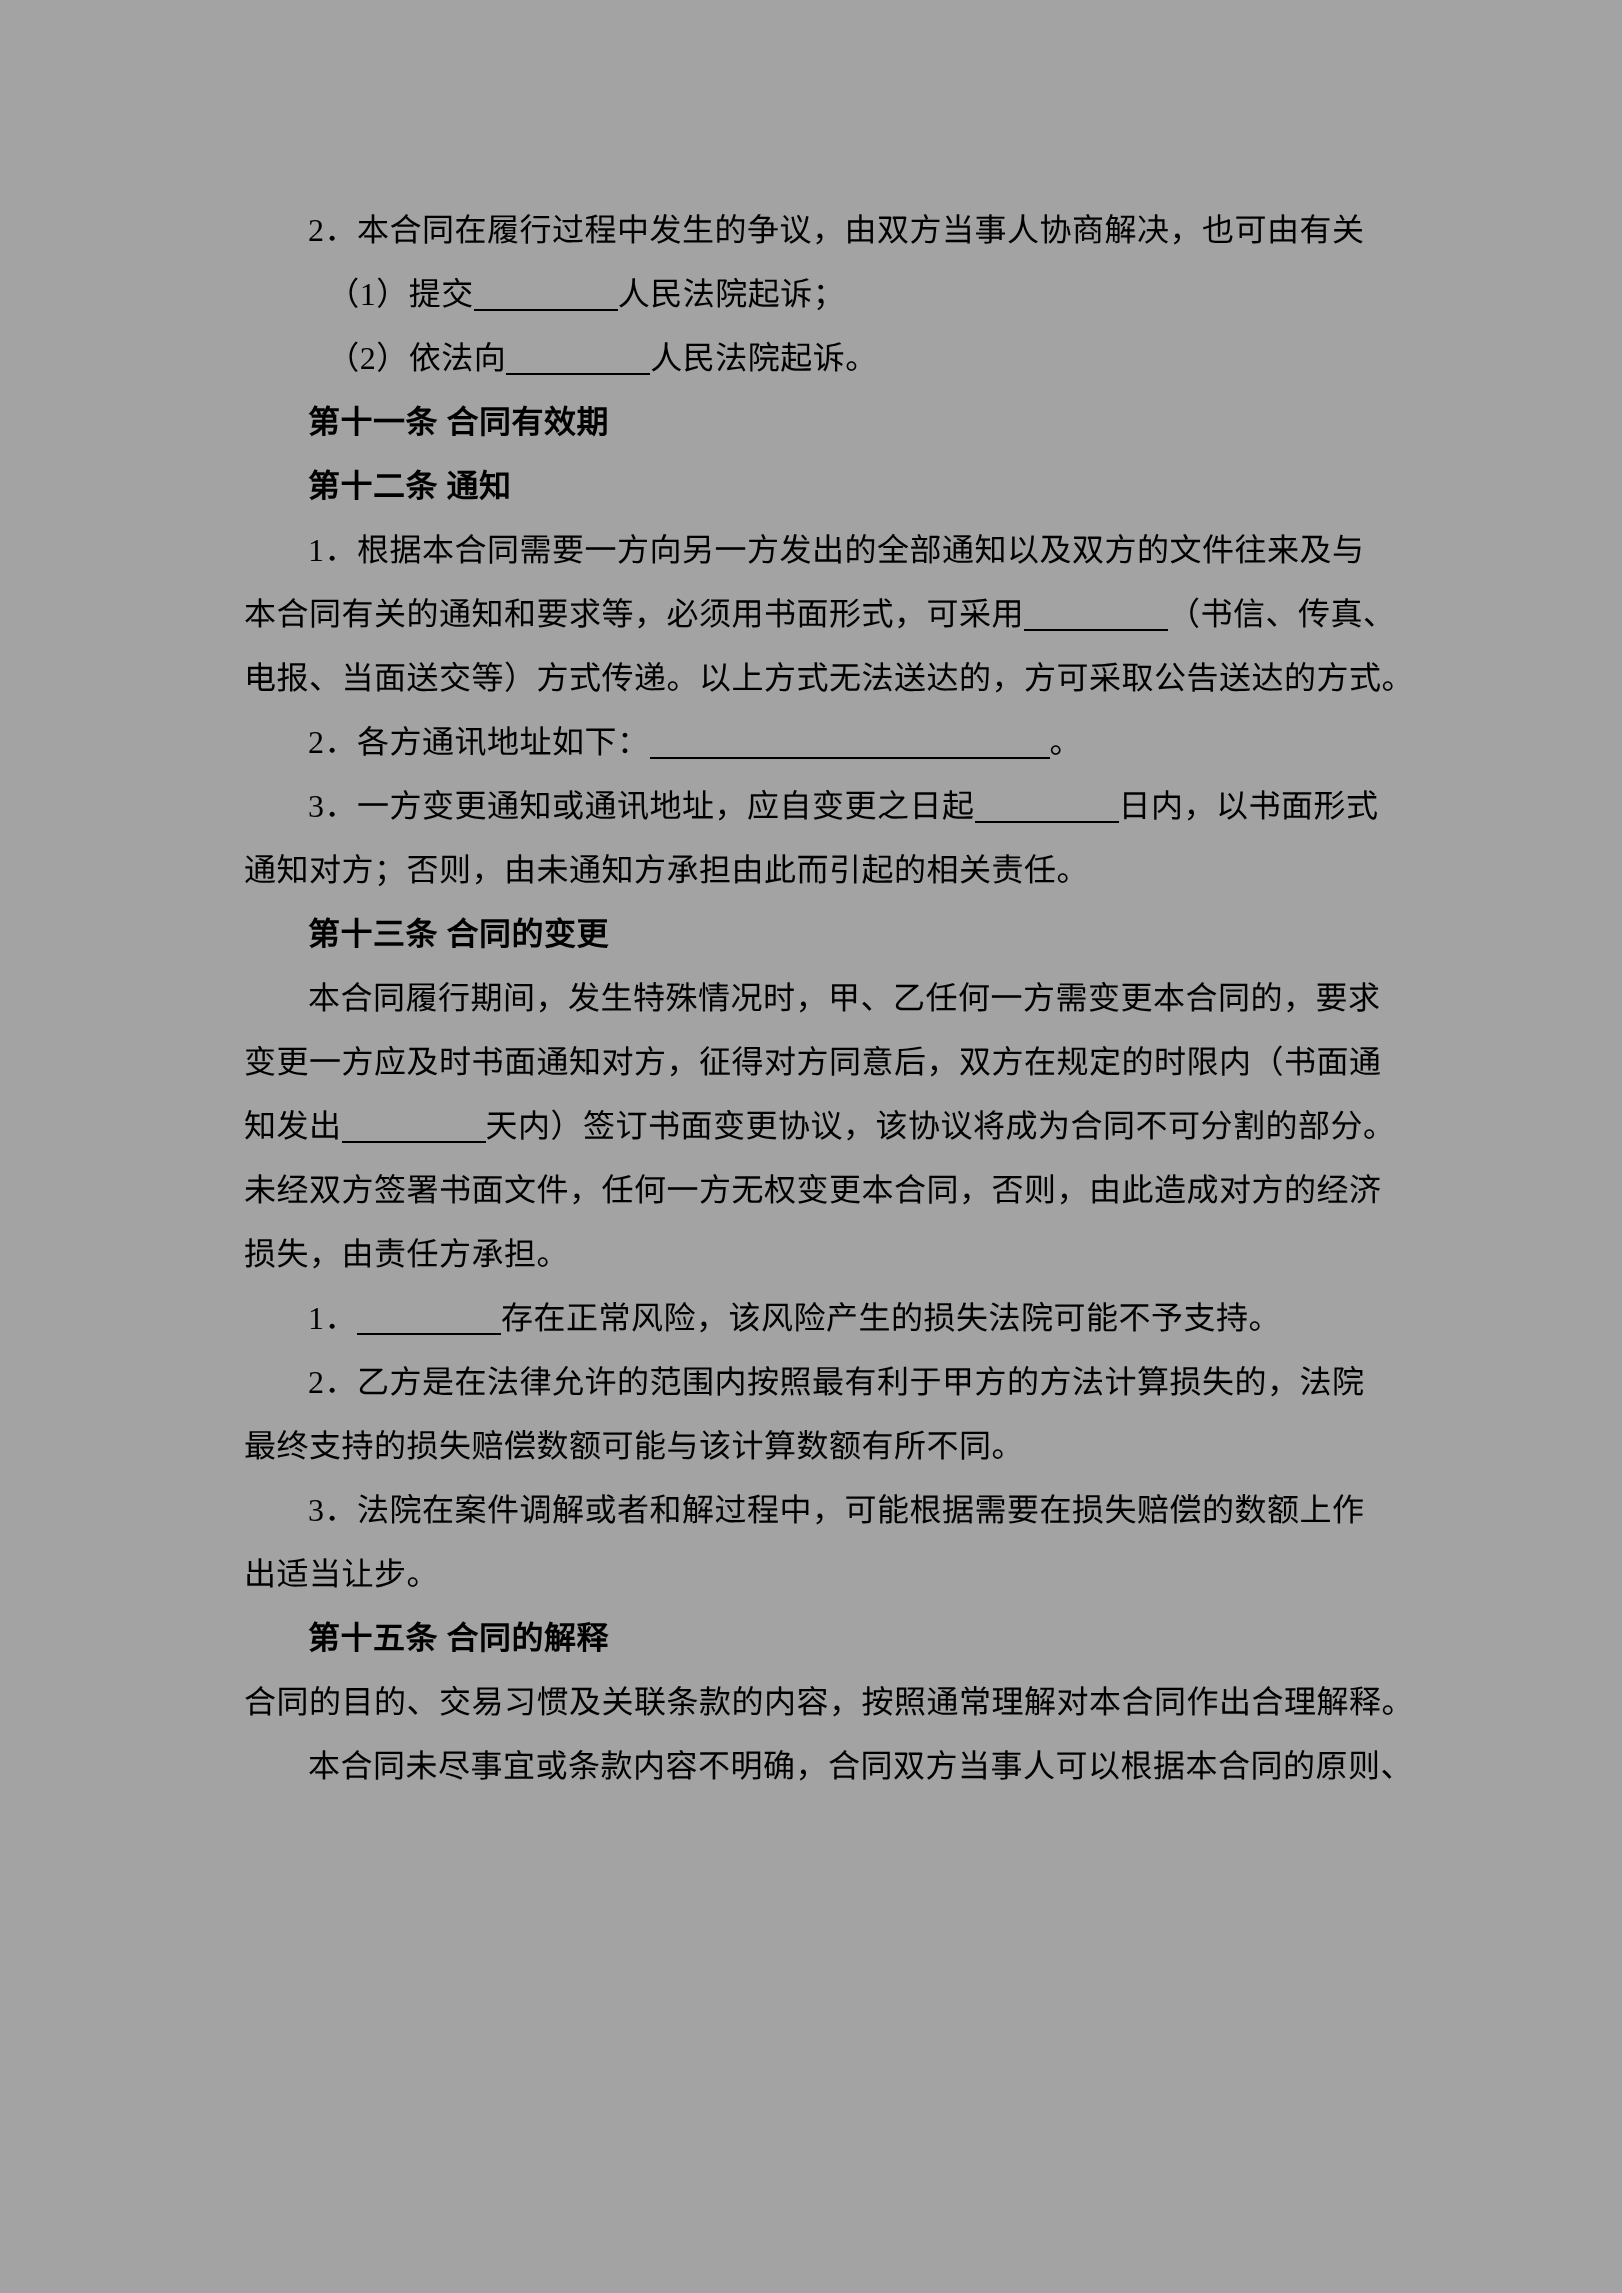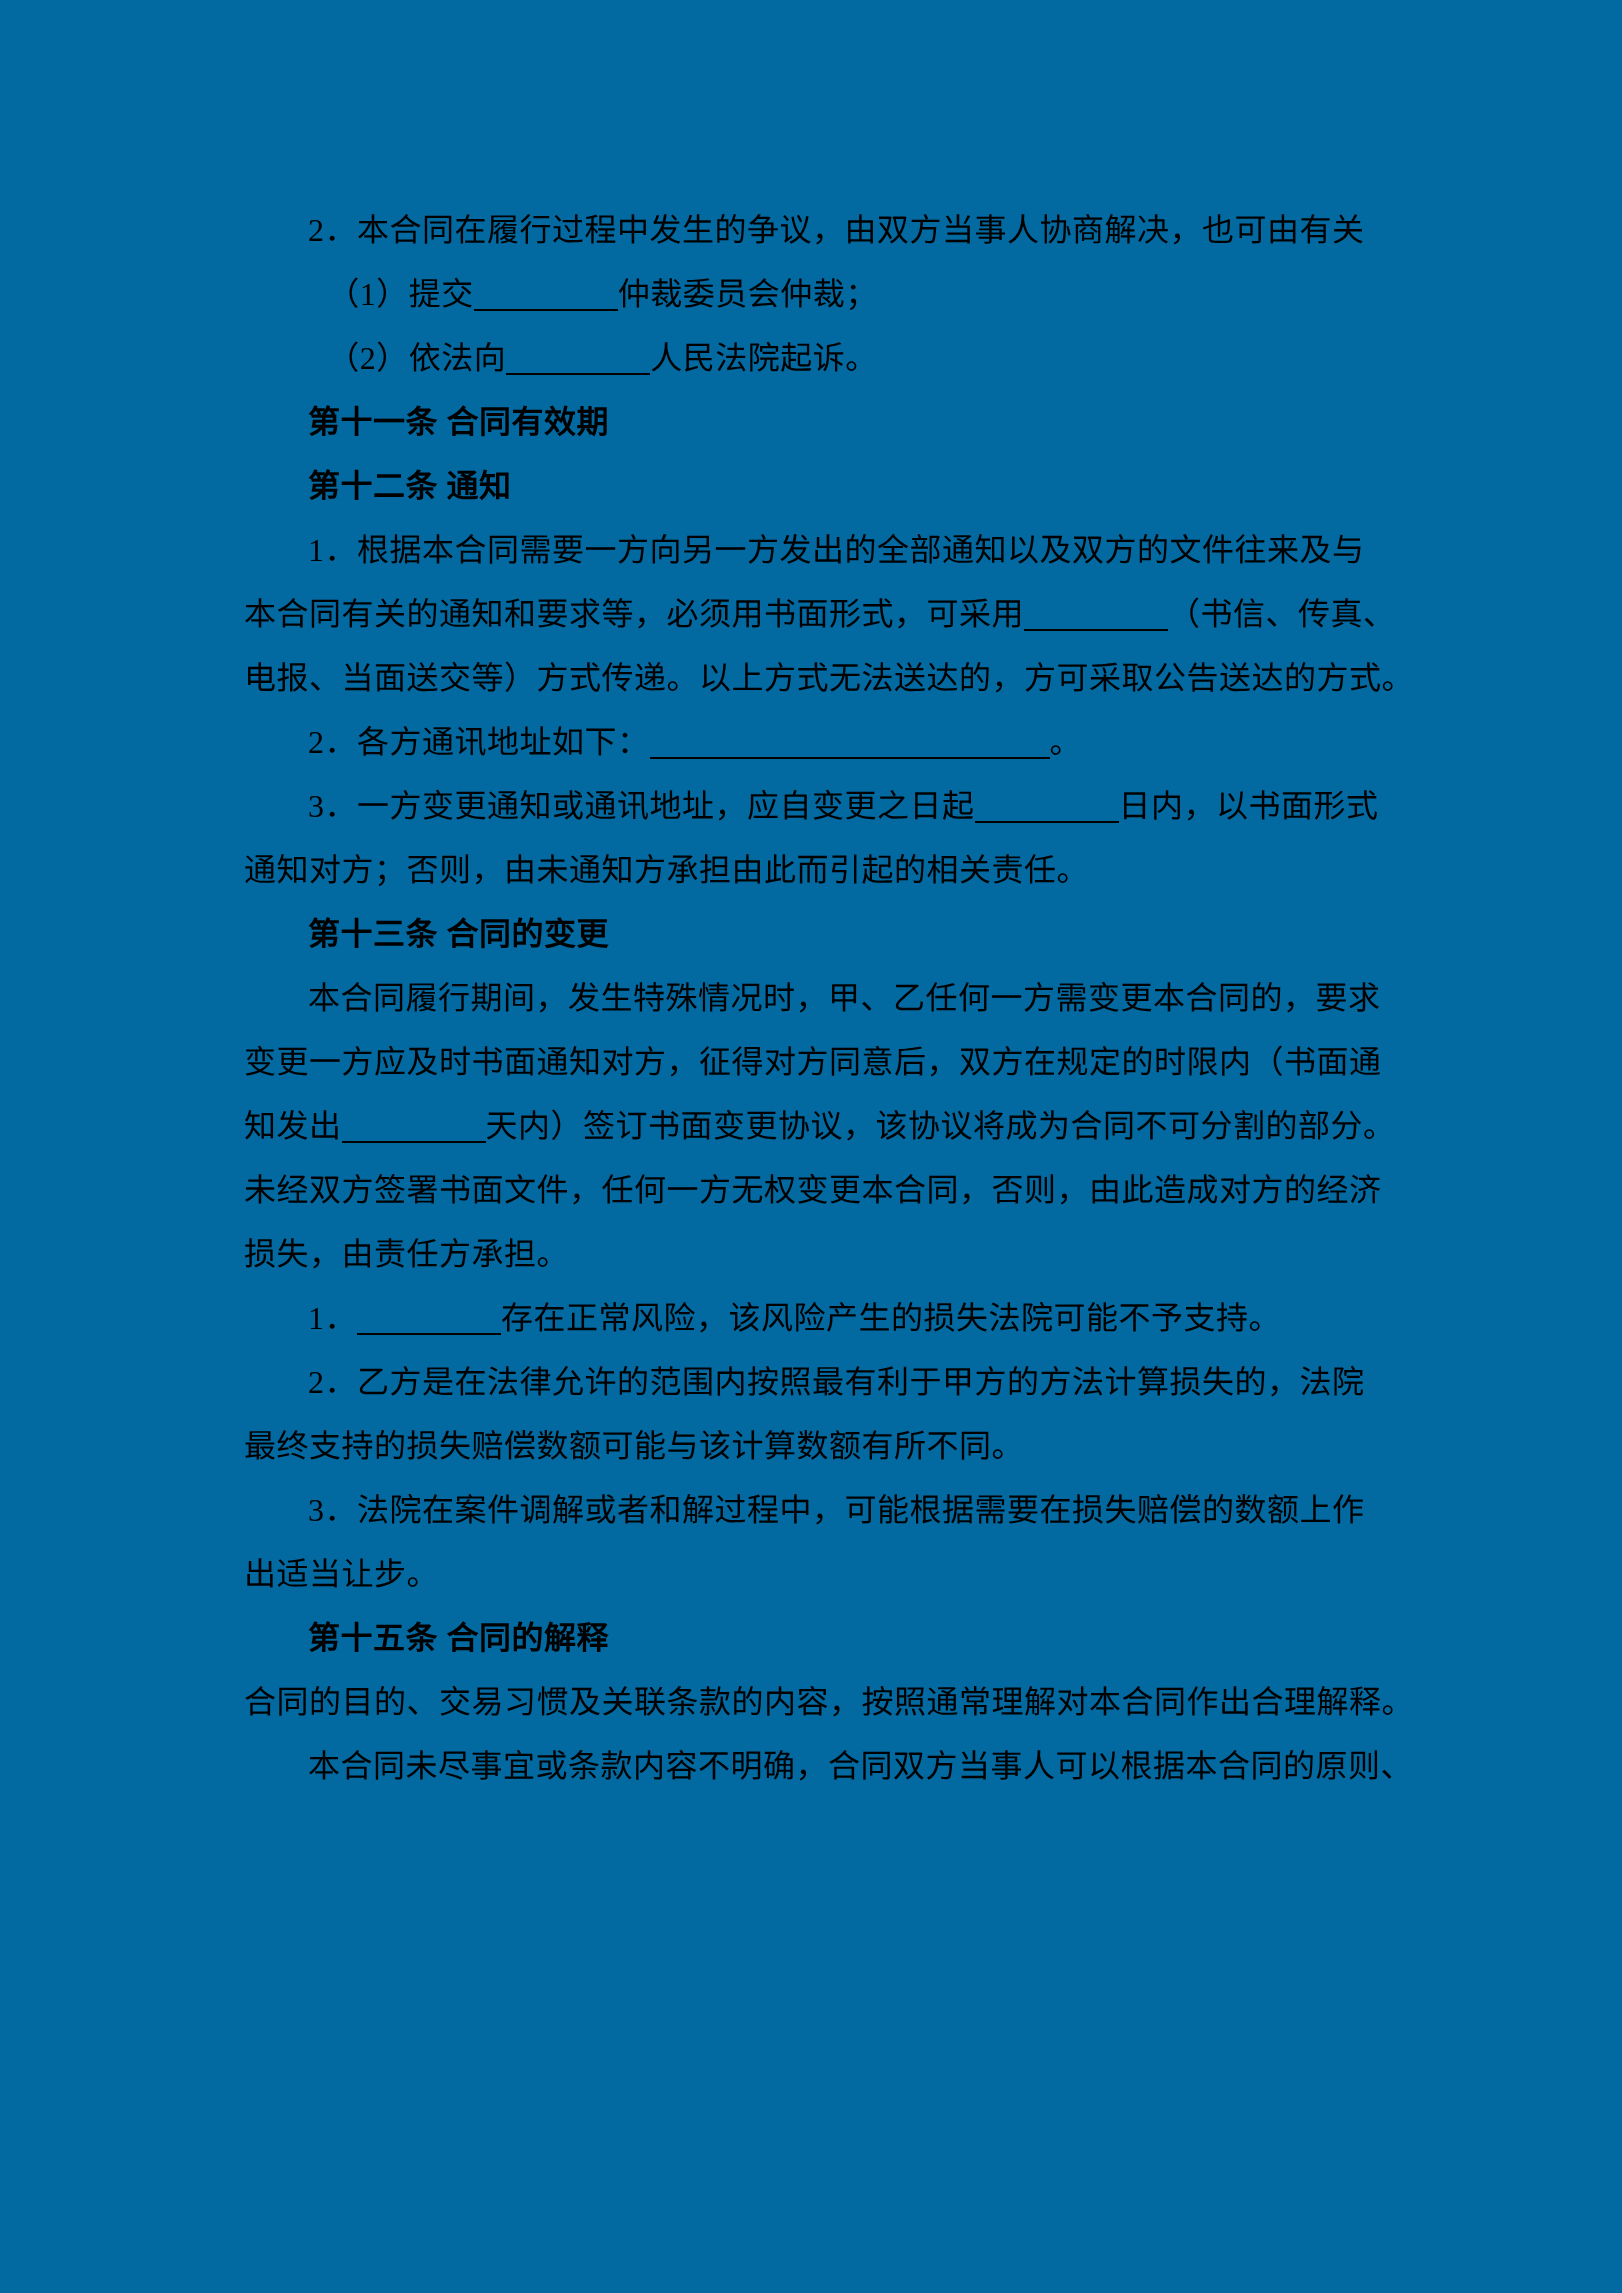--- a/index.html
+++ b/index.html
@@ -4,21 +4,21 @@
 <style>
   html, body {
     margin: 0;
     padding: 0;
     background: #ffffff;
   }
   .page {
     position: relative;
     width: 1623px;
     height: 2294px;
-    background: #0369a1;
+    background: #a3a3a3;
     color: #000000;
     font-family: "Liberation Serif", "DejaVu Serif", serif;
     overflow: hidden;
   }
   .text-block {
     position: absolute;
     left: 244px;
     top: 198px;
     width: 1173px;
   }
@@ -38,21 +38,21 @@
     border-bottom: 2.7px solid #000000;
     margin-bottom: -5.5px;
   }
 </style>
 </head>
 <body>
 
 <main class="page">
   <section class="text-block">
       <div class="line" style="padding-left: 2em;"><span>2．本合同在履行过程中发生的争议，由双方当事人协商解决，也可由有关</span></div>
-      <div class="line" style="padding-left: 2.6em;"><span>（1）提交</span><span class="blank" style="width: 4.5em; border-bottom-color: rgb(0, 0, 0);"></span><span>仲裁委员会仲裁；</span></div>
+      <div class="line" style="padding-left: 2.6em;"><span>（1）提交</span><span class="blank" style="width: 4.5em; border-bottom-color: rgb(0, 0, 0);"></span><span>人民法院起诉；</span></div>
       <div class="line" style="padding-left: 2.6em;"><span>（2）依法向</span><span class="blank" style="width: 4.5em; border-bottom-color: rgb(0, 0, 0);"></span><span>人民法院起诉。</span></div>
       <div class="line bold" style="padding-left: 2em;"><span>第十一条 合同有效期</span></div>
       <div class="line bold" style="padding-left: 2em;"><span>第十二条 通知</span></div>
       <div class="line" style="padding-left: 2em;"><span>1．根据本合同需要一方向另一方发出的全部通知以及双方的文件往来及与</span></div>
       <div class="line"><span>本合同有关的通知和要求等，必须用书面形式，可采用</span><span class="blank" style="width: 4.5em; border-bottom-color: rgb(0, 0, 0);"></span><span>（书信、传真、</span></div>
       <div class="line"><span>电报、当面送交等）方式传递。以上方式无法送达的，方可采取公告送达的方式。</span></div>
       <div class="line" style="padding-left: 2em;"><span>2．各方通讯地址如下：</span><span class="blank" style="width: 12.5em; border-bottom-color: rgb(0, 0, 0);"></span><span>。</span></div>
       <div class="line" style="padding-left: 2em;"><span>3．一方变更通知或通讯地址，应自变更之日起</span><span class="blank" style="width: 4.5em; border-bottom-color: rgb(0, 0, 0);"></span><span>日内，以书面形式</span></div>
       <div class="line"><span>通知对方；否则，由未通知方承担由此而引起的相关责任。</span></div>
       <div class="line bold" style="padding-left: 2em;"><span>第十三条 合同的变更</span></div>

